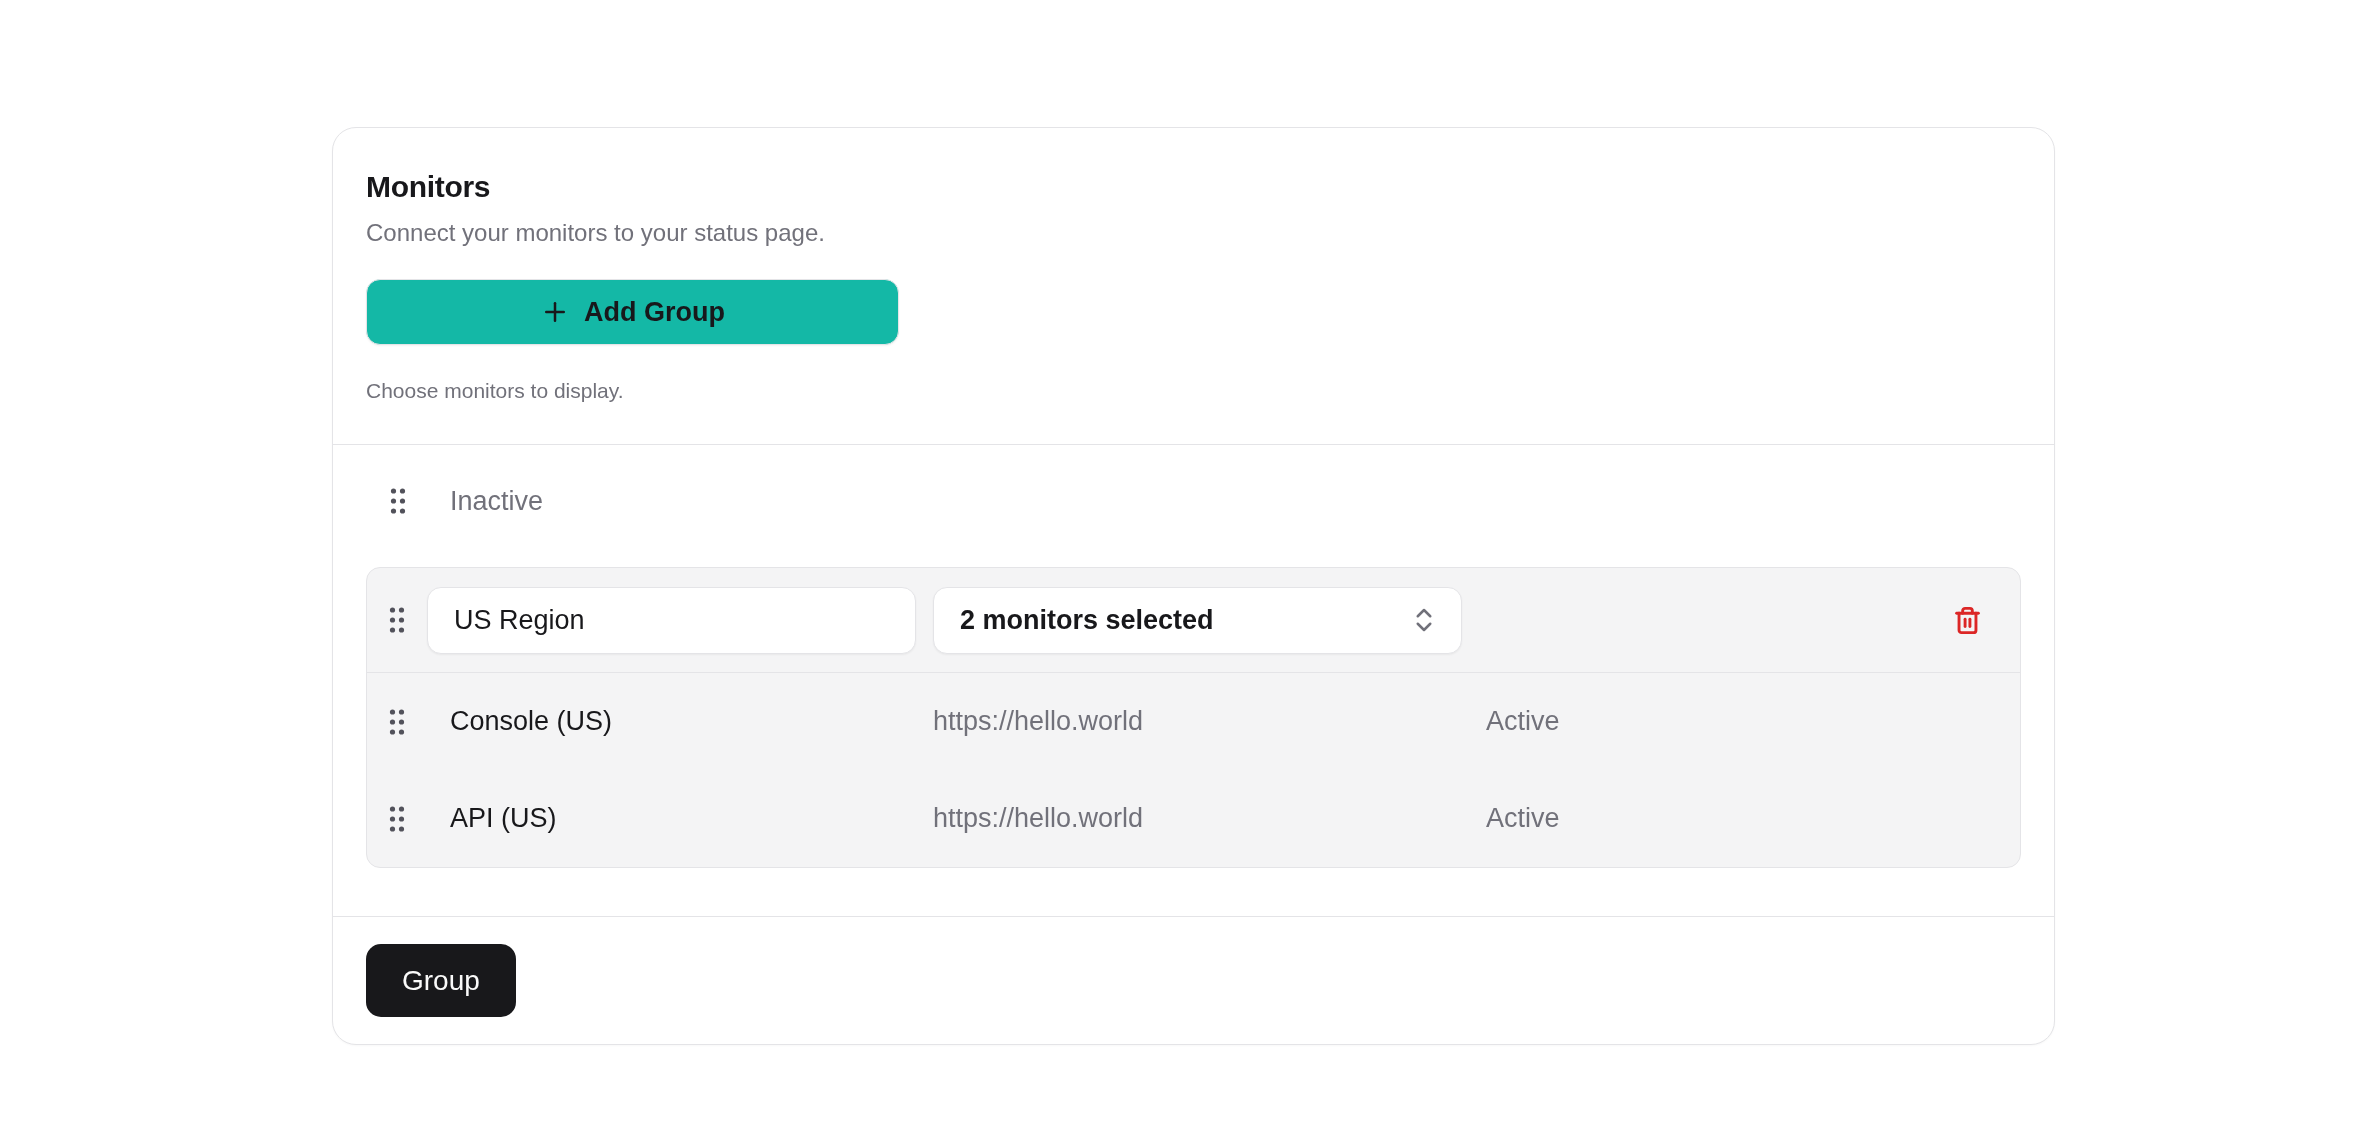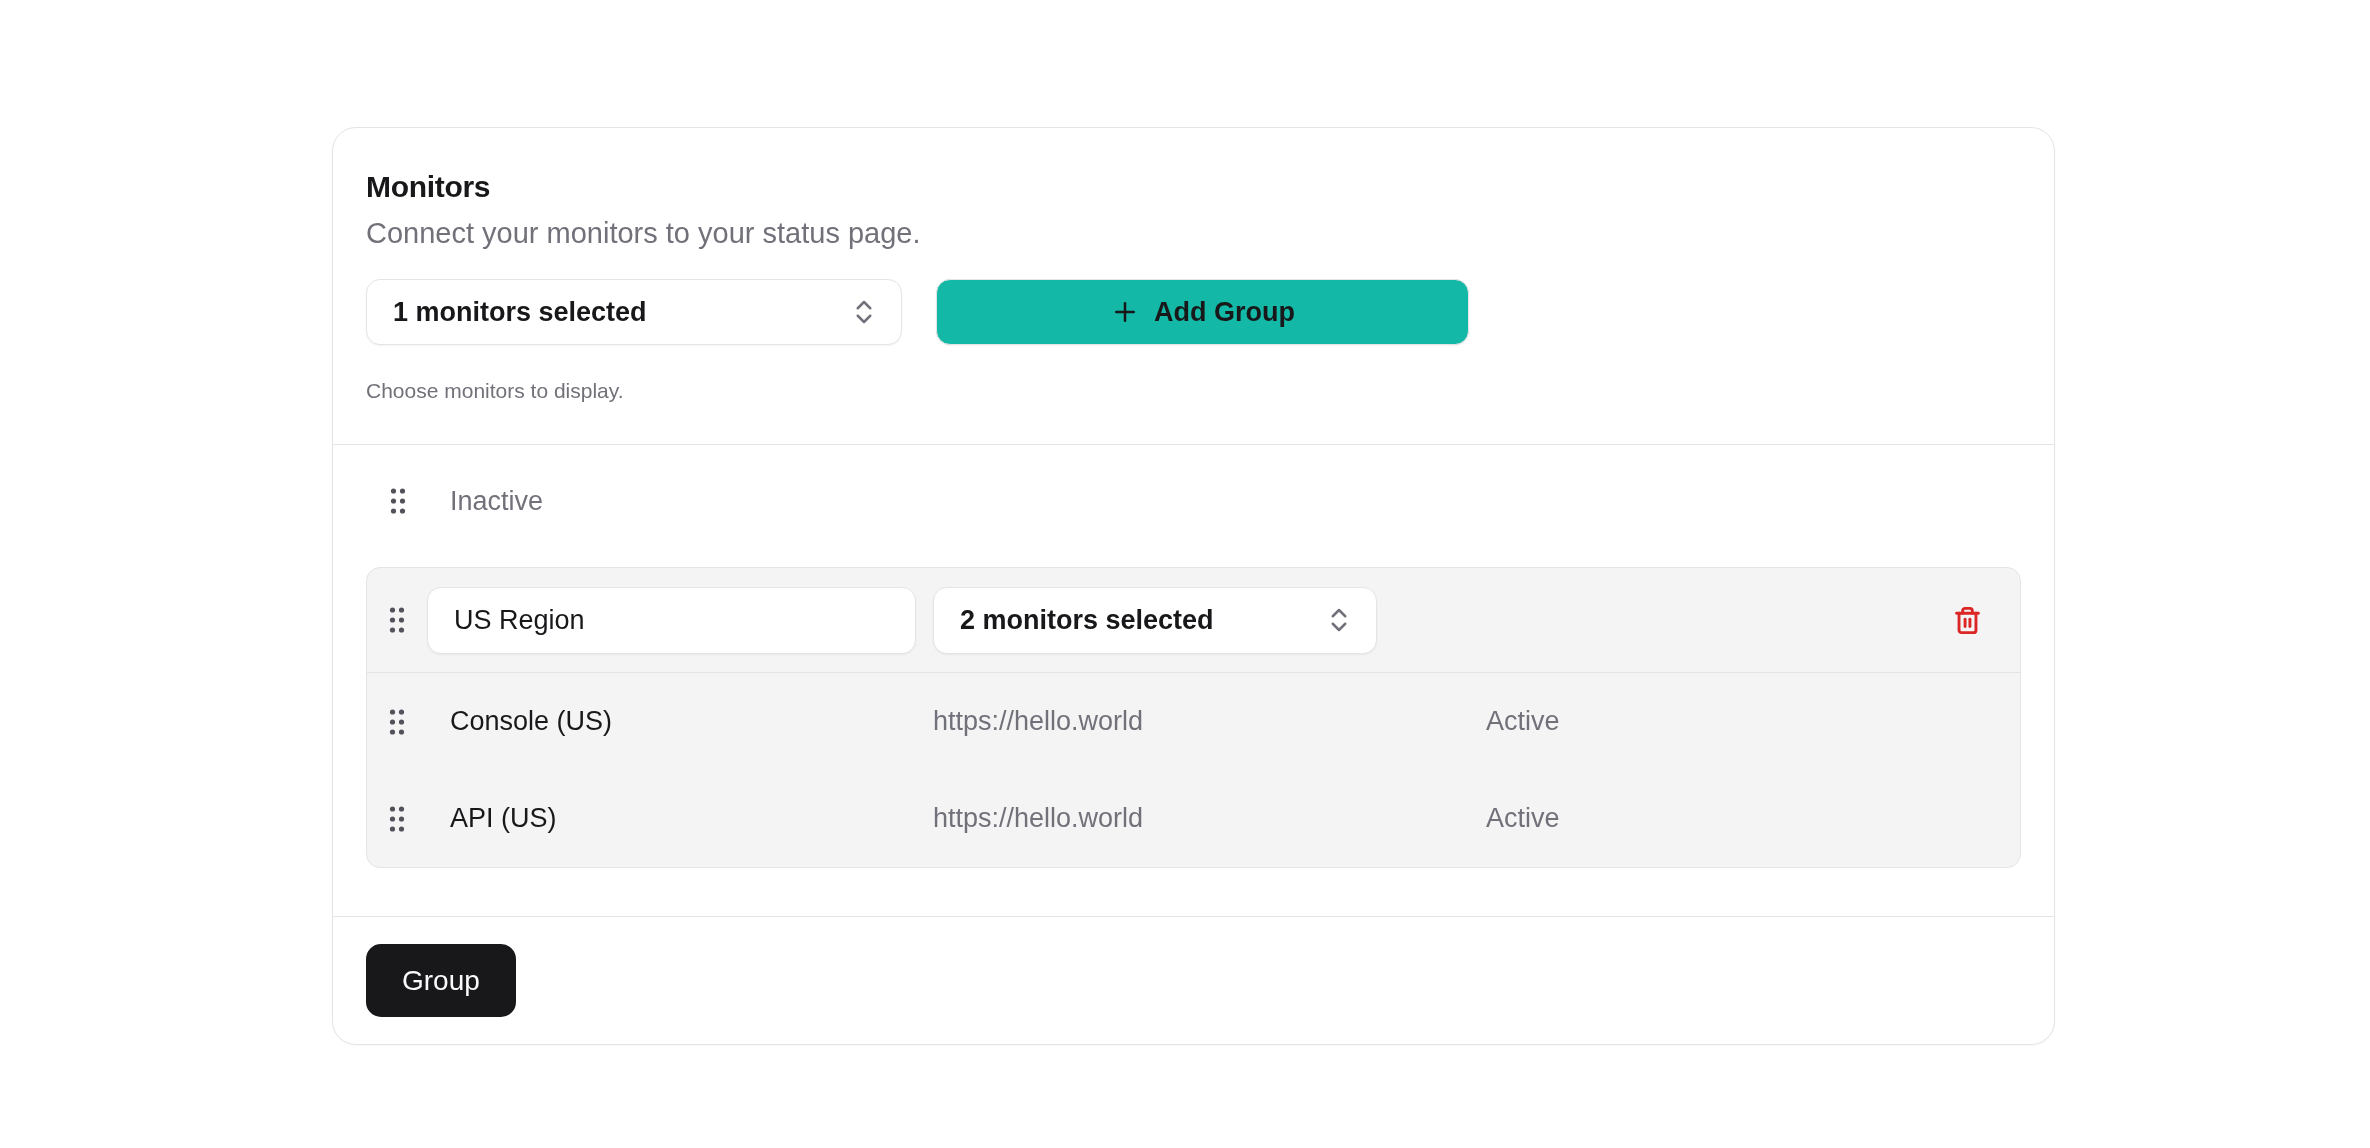--- a/index.html
+++ b/index.html
@@ -26,21 +26,21 @@
   .title {
     font-size: 30px;
     line-height: 36px;
     font-weight: 700;
     letter-spacing: -0.3px;
     color: #18181b;
     margin-top: 8px;
   }
   .subtitle {
     margin-top: 10px;
-    font-size: 29px;
+    font-size: 24px;
     line-height: 36px;
     color: #71717a;
   }
   .controls {
     margin-top: 28px;
     display: flex;
     gap: 34px;
     align-items: center;
   }
   .select-box {
@@ -135,21 +135,21 @@
     border-radius: 14px;
     box-shadow: 0 1px 2px rgba(0,0,0,0.05);
     padding: 0 26px;
     font-family: Liberation Sans, sans-serif;
     font-size: 27px;
     color: #18181b;
     outline: none;
   }
   .group-select {
     margin-left: 17px;
-    width: 444px;
+    width: 529px;
     height: 67px;
   }
   .group-spacer { flex: 1; }
   .icon-btn {
     background: none;
     border: none;
     cursor: pointer;
     display: flex;
     align-items: center;
     justify-content: center;
@@ -194,29 +194,20 @@
 </head>
 <body>
 
 <div class="card">
 
   <div class="card-header">
     <h2 class="title">Monitors</h2>
     <p class="subtitle">Connect your monitors to your status page.</p>
 
     <div class="controls">
-      <button class="select-box">
-        <span>1 monitors selected</span>
-        <span>
-          <svg width="30" height="30" viewBox="0 0 24 24" fill="none" stroke="#71717a" stroke-width="2" stroke-linecap="round" stroke-linejoin="round">
-            <path d="m7 15 5 5 5-5"></path>
-              <path d="m7 9 5-5 5 5"></path>
-          </svg>
-        </span>
-      </button>
 
       <button class="btn-outline">
         <span>
           <svg width="30" height="30" viewBox="0 0 24 24" fill="none" stroke="#18181b" stroke-width="2" stroke-linecap="round" stroke-linejoin="round">
             <path d="M5 12h14"></path>
               <path d="M12 5v14"></path>
           </svg>
         </span>
         <span>Add Group</span>
       </button>

